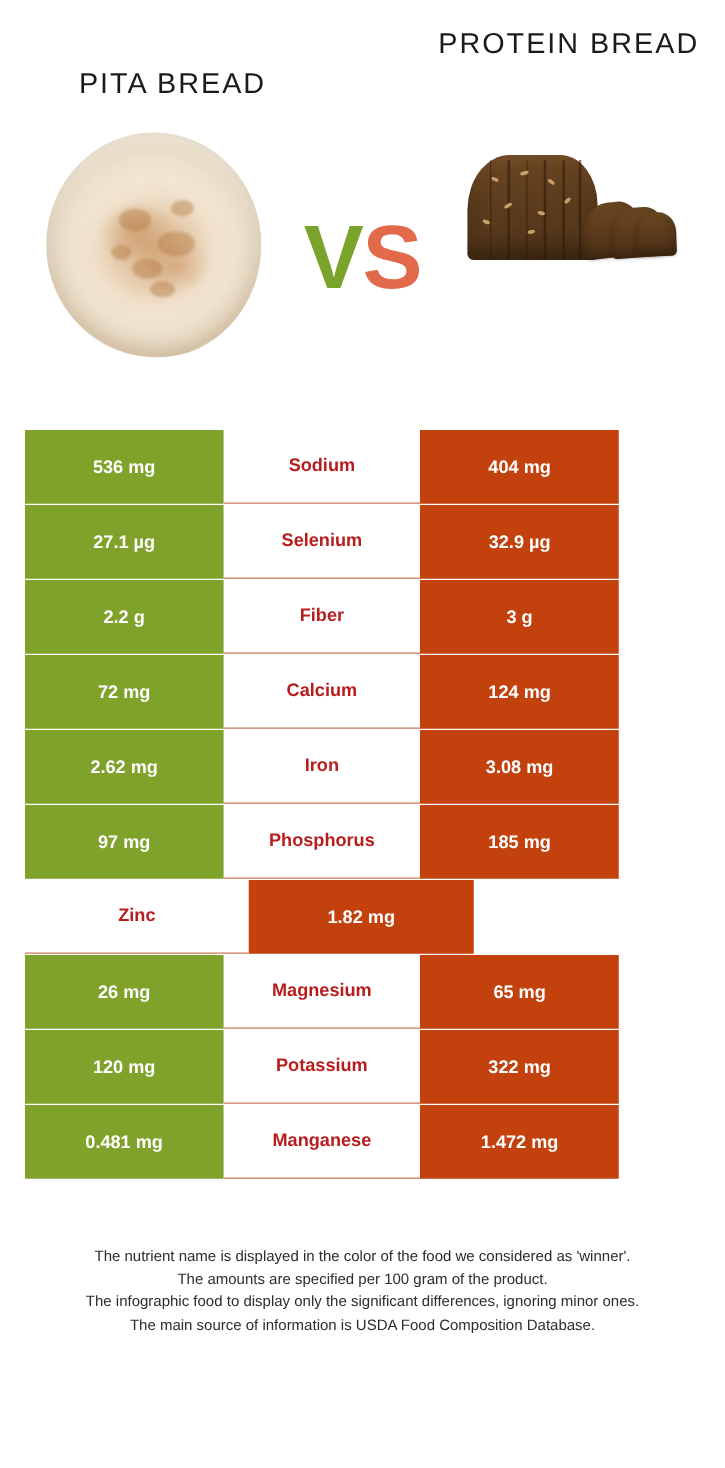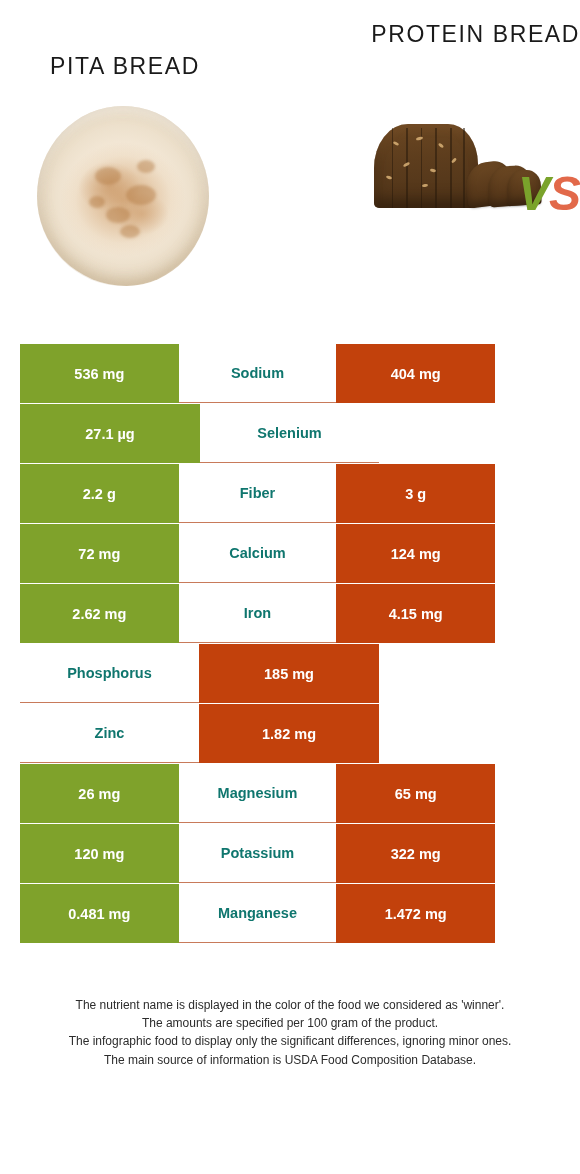--- a/index.html
+++ b/index.html
@@ -18,33 +18,32 @@
     position:absolute;
     font-weight:300;
     font-size:23px;
     letter-spacing:1.6px;
     color:#1a1a1a;
     text-transform:uppercase;
     line-height:1.28;
     font-family:"Liberation Sans", sans-serif;
     -webkit-font-smoothing:antialiased;
   }
-  .title-left  { left:0; top:52px; width:250px; text-align:center; }
-  .title-right { right:0; top:20px; width:250px; text-align:right; }
+  .title-left  { left:13px; top:52px; width:250px; text-align:center; }
+  .title-right { right:0; top:20px; width:250px; text-align:center; }
 
   
   .vs {
     position:absolute; left:0; right:0; top:170px;
-    text-align:right;
-    font-size:48px;
+    text-align:center;
+    font-size:72px;
     font-weight:700;
     letter-spacing:-1px;
     line-height:1;
     font-family:"Liberation Sans", sans-serif;
-    font-style:italic;
   }
   .vs .v { color:#7aa32b; }
   .vs .s { color:#e2694a; }
 
   
   .food { position:absolute; }
 
   
   .pita { left:37px; top:106px; width:172px; height:180px; }
   .pita .disc {
@@ -98,21 +97,21 @@
   .cell {
     display:flex; align-items:center; justify-content:center;
     font-size:14.5px; font-weight:700;
     font-family:"Liberation Sans", sans-serif;
   }
   .cell-left  { width:180px; background:#7fa22b; color:#ffffff; }
   .cell-mid   { width:179px; background:#ffffff; border-bottom:1px solid #c87a5a; }
   .cell-right { width:180px; background:#c2410c; color:#ffffff; }
   .row:last-child .cell-mid { border-bottom:1px solid #c87a5a; }
   .nutrient { font-size:14.5px; font-weight:700; }
-  .win-right { color:#0f766e; }
+  .win-right { color:#b91c1c; }
 
   
   .footer {
     position:absolute; left:34px; top:996px; width:512px;
     text-align:center;
     font-size:12px;
     line-height:1.52;
     color:#2c2c2c;
     font-family:"Liberation Sans", sans-serif;
   }
@@ -175,20 +174,21 @@
           <span class="nutrient win-right">Sodium</span>
         </div>
       <div class="cell cell-right">404 mg</div>
     </div>
 
     <div class="row">
       <div class="cell cell-left">27.1 µg</div>
       <div class="cell cell-mid">
           <span class="nutrient win-right">Selenium</span>
         </div>
+      <div class="cell cell-right">32.9 µg</div>
     </div>
 
     <div class="row">
       <div class="cell cell-left">2.2 g</div>
       <div class="cell cell-mid">
           <span class="nutrient win-right">Fiber</span>
         </div>
       <div class="cell cell-right">3 g</div>
     </div>
 
@@ -198,24 +198,25 @@
           <span class="nutrient win-right">Calcium</span>
         </div>
       <div class="cell cell-right">124 mg</div>
     </div>
 
     <div class="row">
       <div class="cell cell-left">2.62 mg</div>
       <div class="cell cell-mid">
           <span class="nutrient win-right">Iron</span>
         </div>
-      <div class="cell cell-right">4.15 mg</div>
-    </div>
-
-    <div class="row">
+      <div class="cell cell-right">3.08 mg</div>
+    </div>
+
+    <div class="row">
+      <div class="cell cell-left">97 mg</div>
       <div class="cell cell-mid">
           <span class="nutrient win-right">Phosphorus</span>
         </div>
       <div class="cell cell-right">185 mg</div>
     </div>
 
     <div class="row">
       <div class="cell cell-mid">
           <span class="nutrient win-right">Zinc</span>
         </div>

